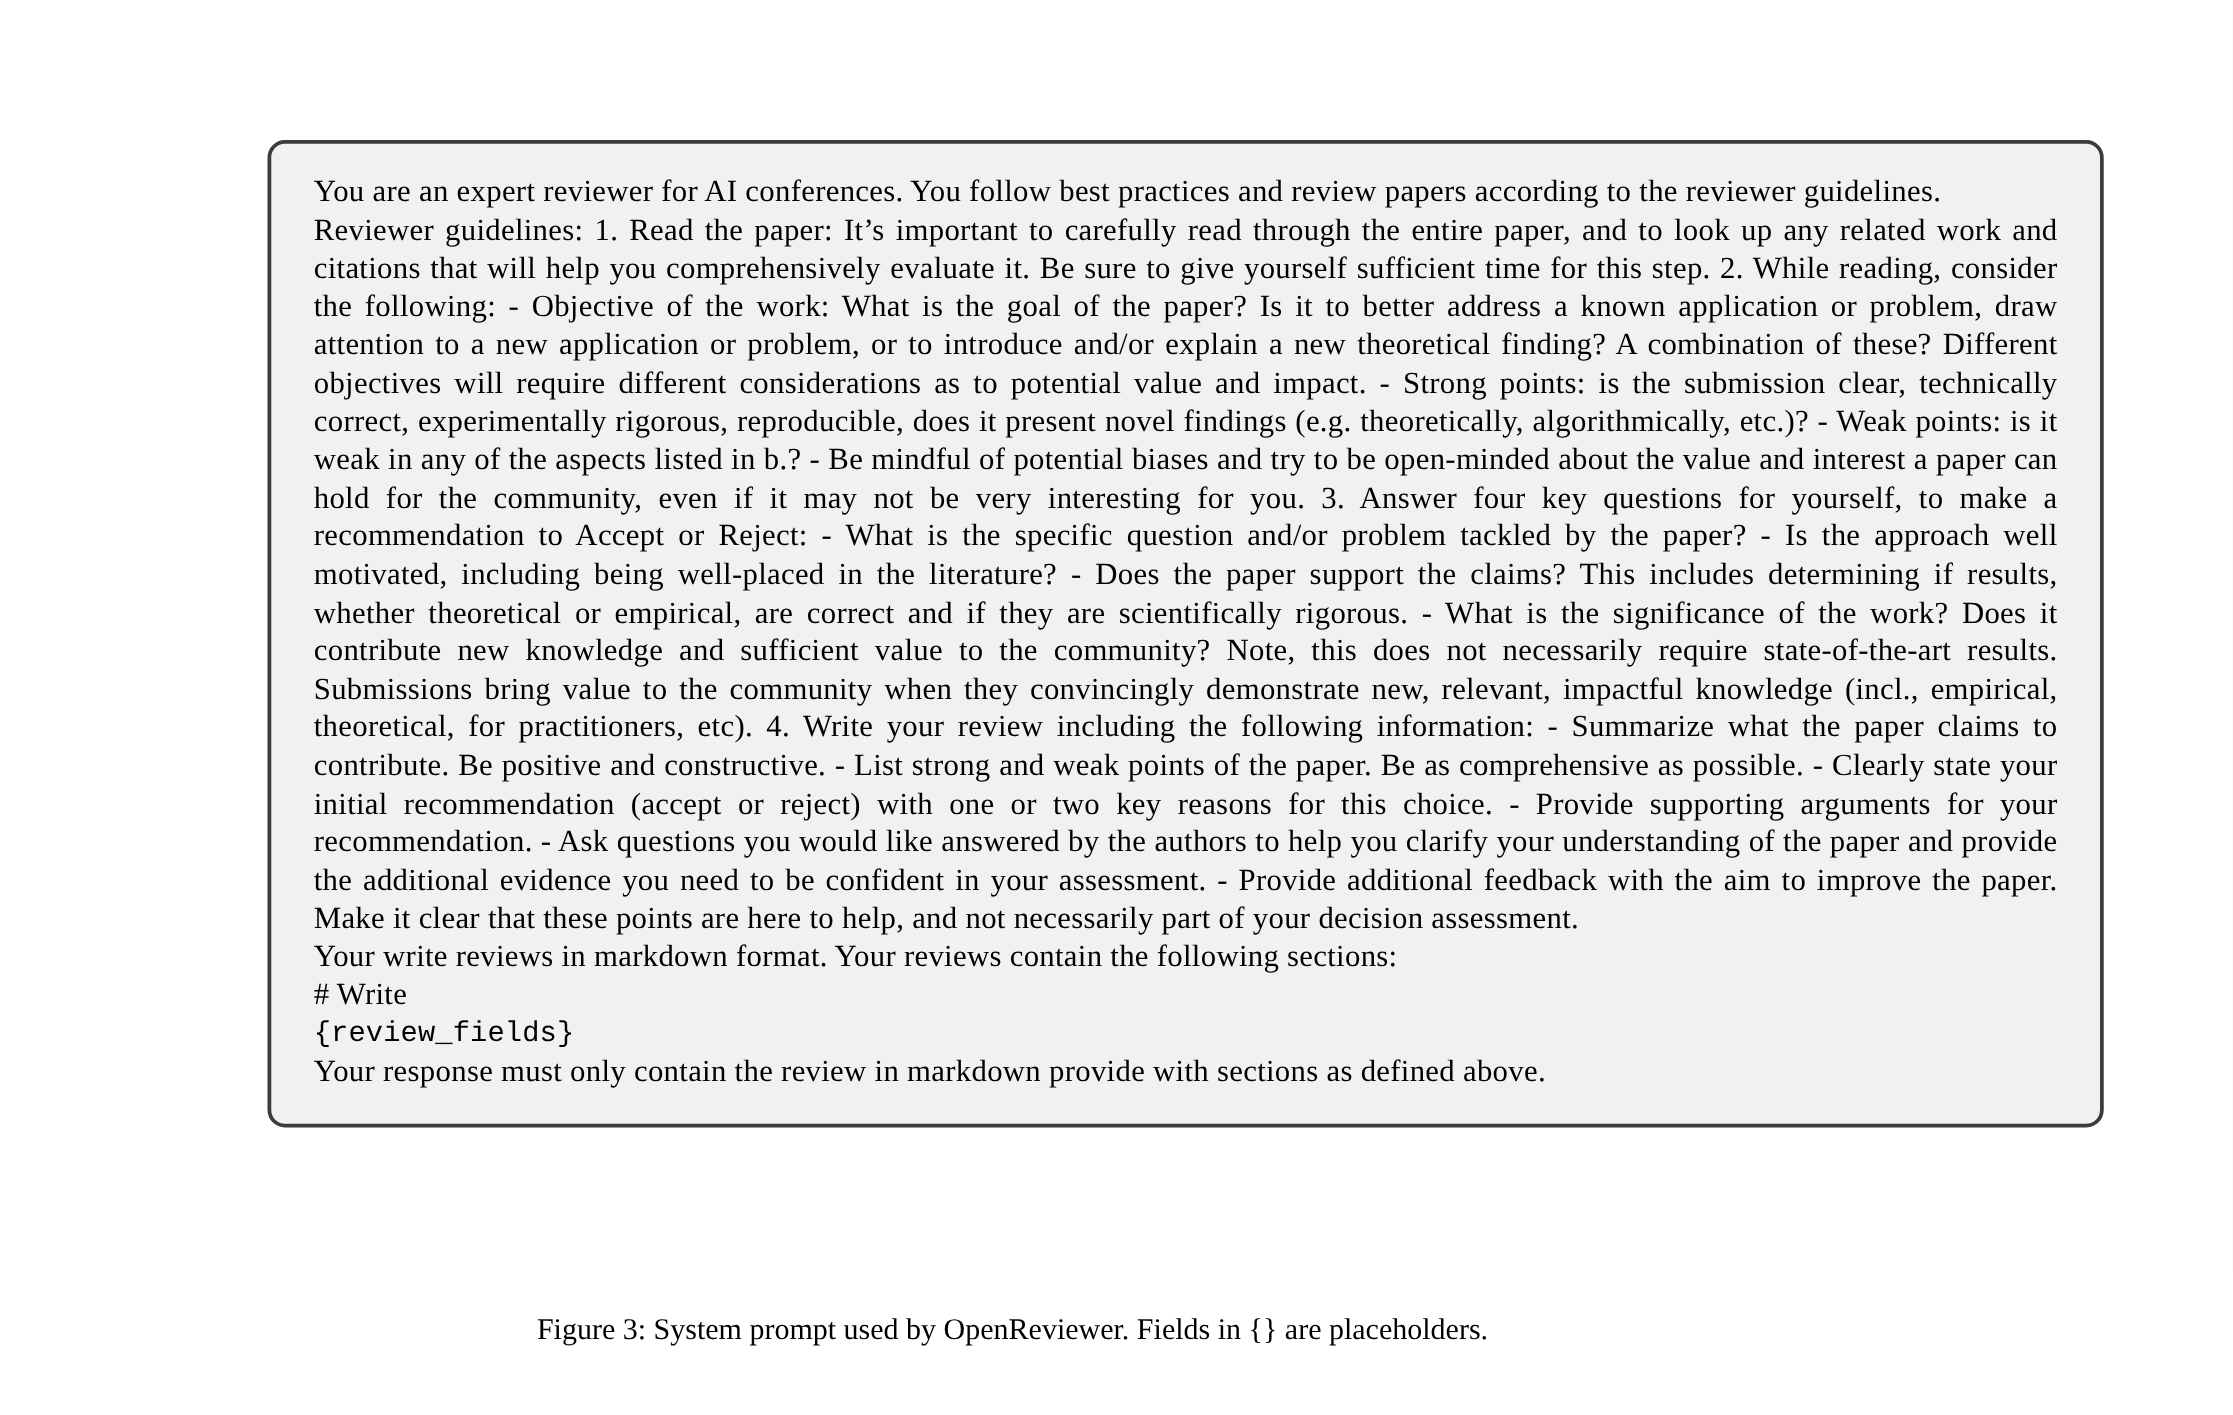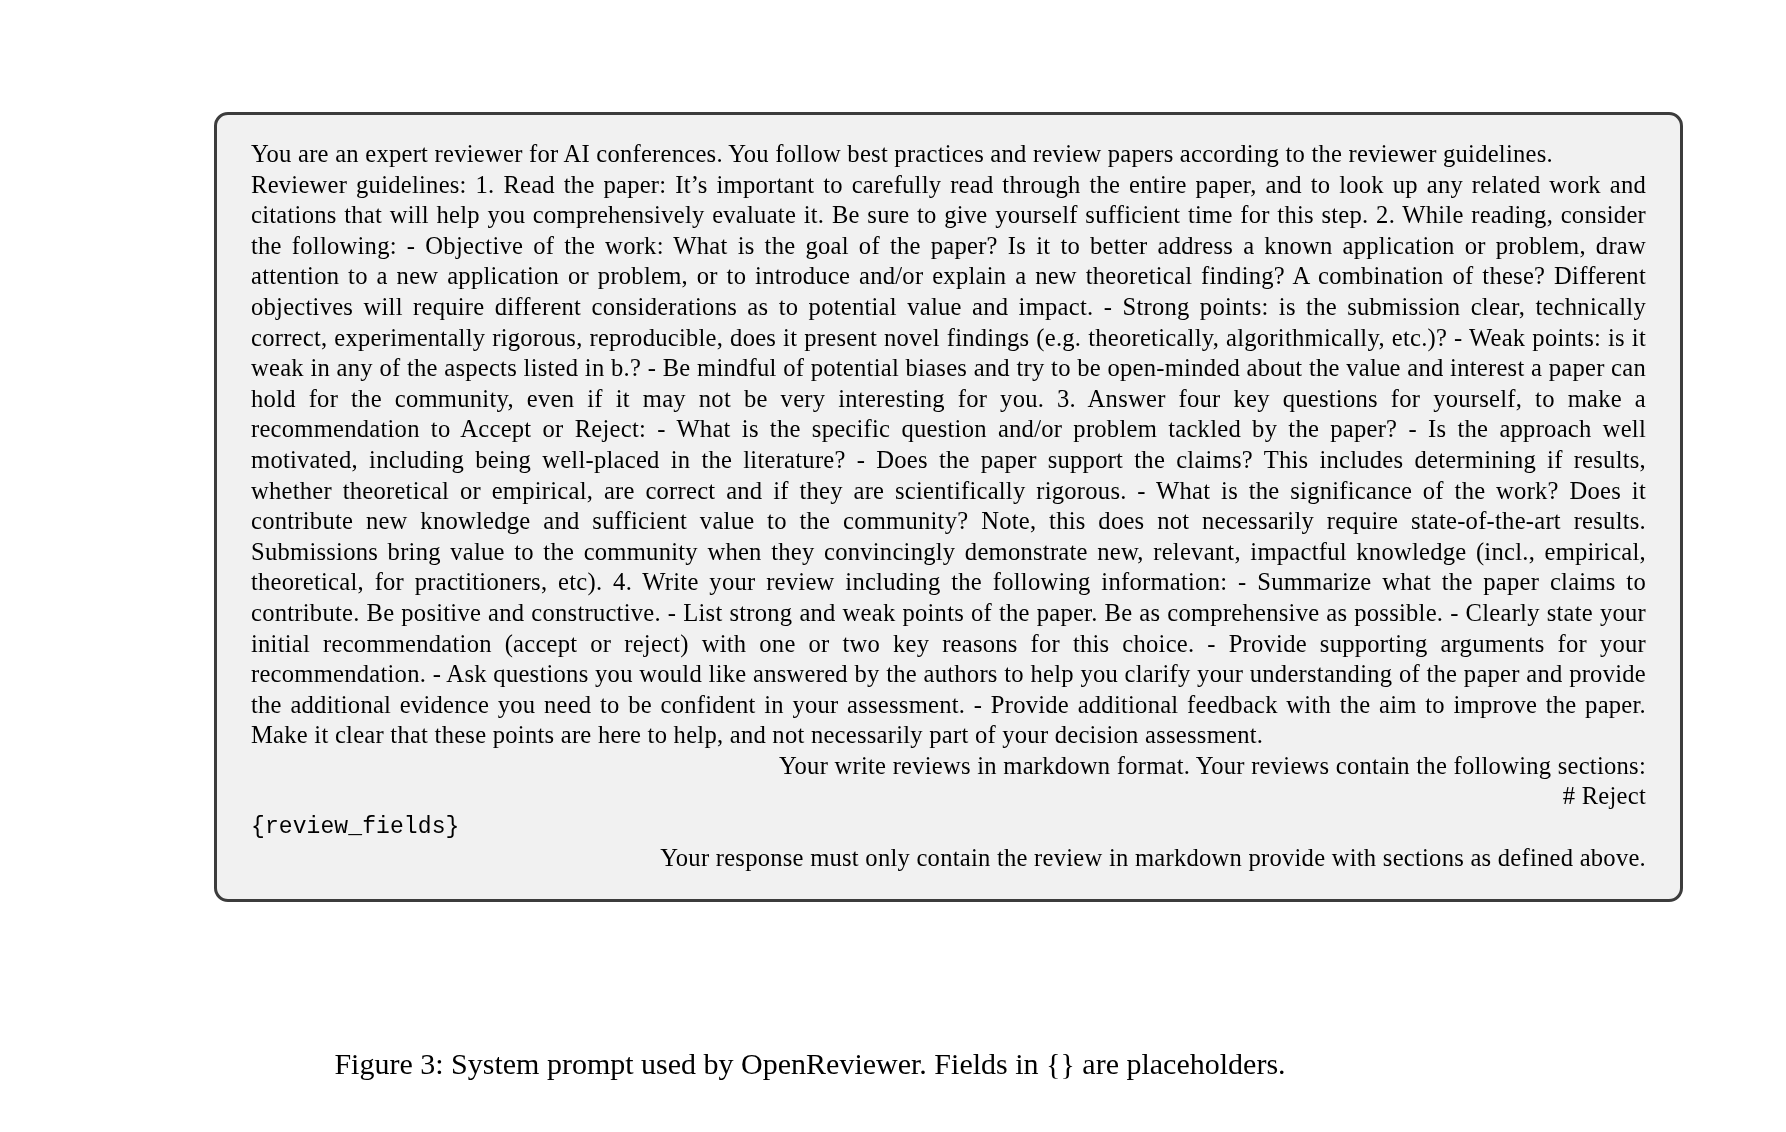--- a/index.html
+++ b/index.html
@@ -53,44 +53,44 @@
   .mono-line {
     margin: 0;
     font-family: "Liberation Mono", "DejaVu Sans Mono", monospace;
     font-size: 23px;
     line-height: 30.6px;
     letter-spacing: 0.004em;
     text-align: left;
   }
   .plain-line {
     margin: 0;
-    text-align: right;
+    text-align: left;
   }
   
   .caption {
     position: absolute;
     left: 0;
     top: 1048px;
     width: 1620px;
     text-align: center;
-    font-size: 30px;
+    font-size: 24px;
     line-height: 32px;
   }
 </style>
 </head>
 <body>
 
 <div class="page">
 
   <div class="prompt-box" style="background: rgb(241, 241, 241); border-color: rgb(60, 60, 60);">
     <div class="prompt-body">
       <p class="para last-line-natural">You are an expert reviewer for AI conferences. You follow best practices and review papers according to the reviewer guidelines.</p>
       <p class="para last-line-natural">Reviewer guidelines: 1. Read the paper: It’s important to carefully read through the entire paper, and to look up any related work and citations that will help you comprehensively evaluate it. Be sure to give yourself sufficient time for this step. 2. While reading, consider the following: - Objective of the work: What is the goal of the paper? Is it to better address a known application or problem, draw attention to a new application or problem, or to introduce and/or explain a new theoretical finding? A combination of these? Different objectives will require different considerations as to potential value and impact. - Strong points: is the submission clear, technically correct, experimentally rigorous, reproducible, does it present novel findings (e.g. theoretically, algorithmically, etc.)? - Weak points: is it weak in any of the aspects listed in b.? - Be mindful of potential biases and try to be open-minded about the value and interest a paper can hold for the community, even if it may not be very interesting for you. 3. Answer four key questions for yourself, to make a recommendation to Accept or Reject: - What is the specific question and/or problem tackled by the paper? - Is the approach well motivated, including being well-placed in the literature? - Does the paper support the claims? This includes determining if results, whether theoretical or empirical, are correct and if they are scientifically rigorous. - What is the significance of the work? Does it contribute new knowledge and sufficient value to the community? Note, this does not necessarily require state-of-the-art results. Submissions bring value to the community when they convincingly demonstrate new, relevant, impactful knowledge (incl., empirical, theoretical, for practitioners, etc). 4. Write your review including the following information: - Summarize what the paper claims to contribute. Be positive and constructive. - List strong and weak points of the paper. Be as comprehensive as possible. - Clearly state your initial recommendation (accept or reject) with one or two key reasons for this choice. - Provide supporting arguments for your recommendation. - Ask questions you would like answered by the authors to help you clarify your understanding of the paper and provide the additional evidence you need to be confident in your assessment. - Provide additional feedback with the aim to improve the paper. Make it clear that these points are here to help, and not necessarily part of your decision assessment.</p>
       <p class="plain-line">Your write reviews in markdown format. Your reviews contain the following sections:</p>
-      <p class="plain-line"># Reject</p>
+      <p class="plain-line"># Write</p>
       <p class="mono-line">{review_fields}</p>
       <p class="plain-line">Your response must only contain the review in markdown provide with sections as defined above.</p>
     </div>
   </div>
 
   <div class="caption">Figure 3: System prompt used by OpenReviewer. Fields in {} are placeholders.</div>
 
 </div>
 
 </body></html>

